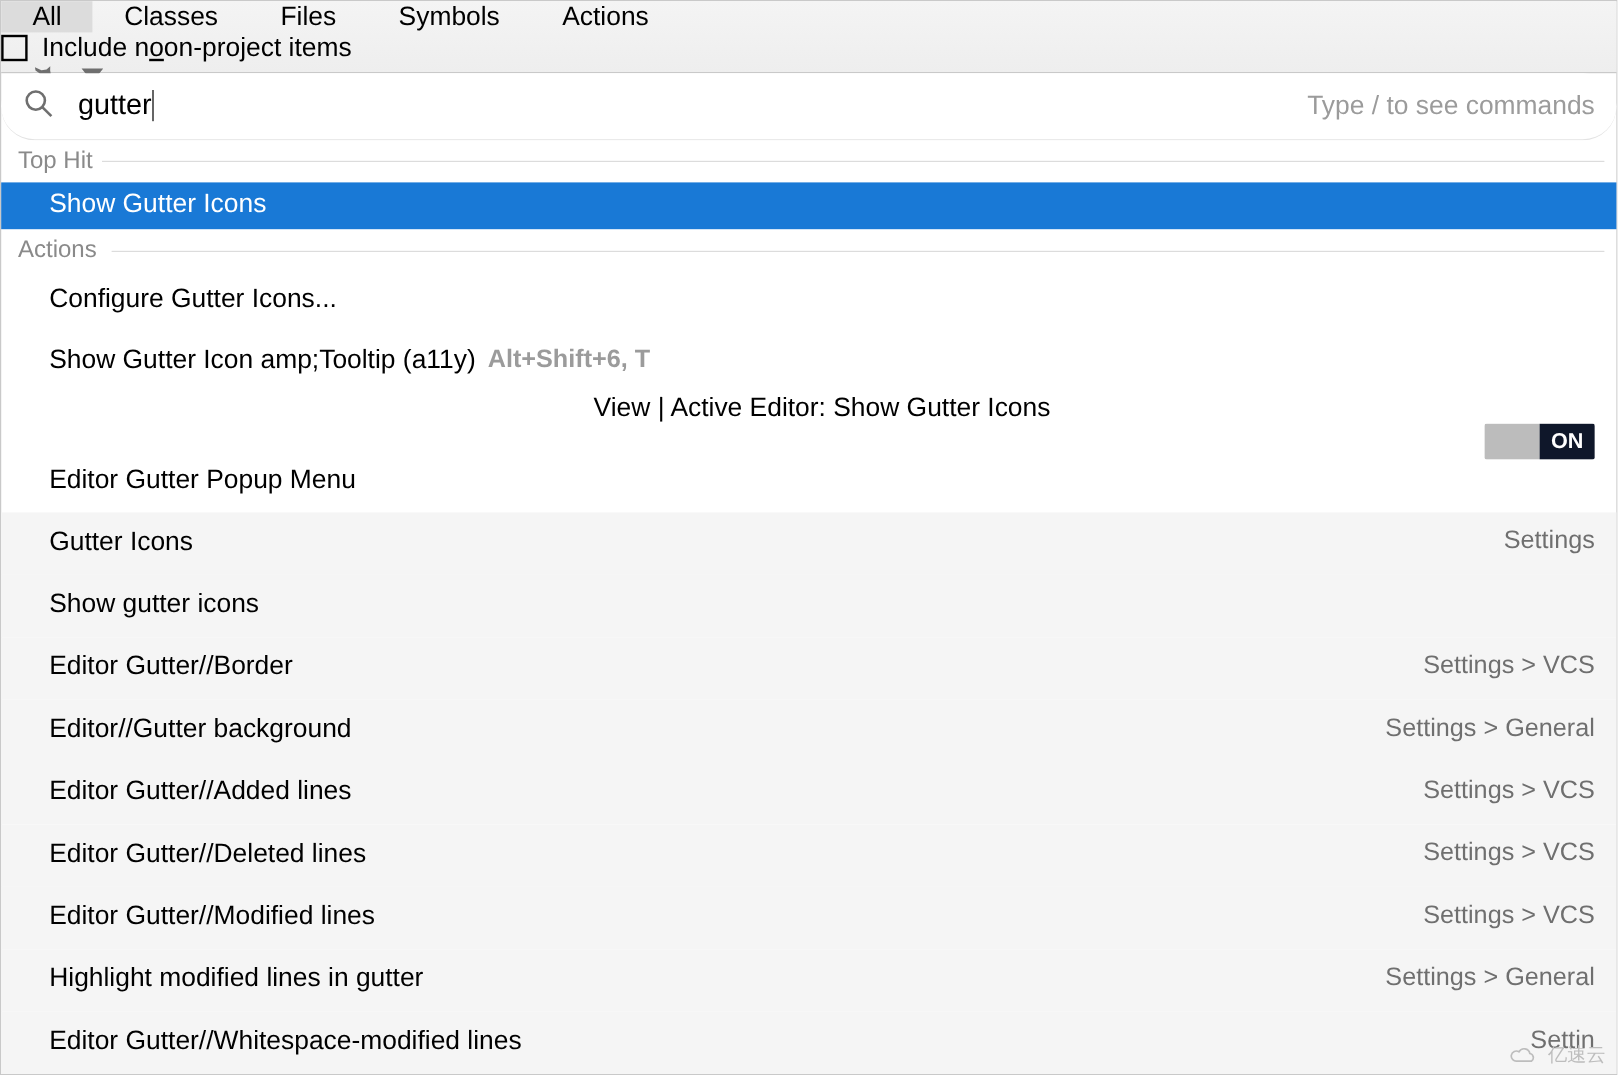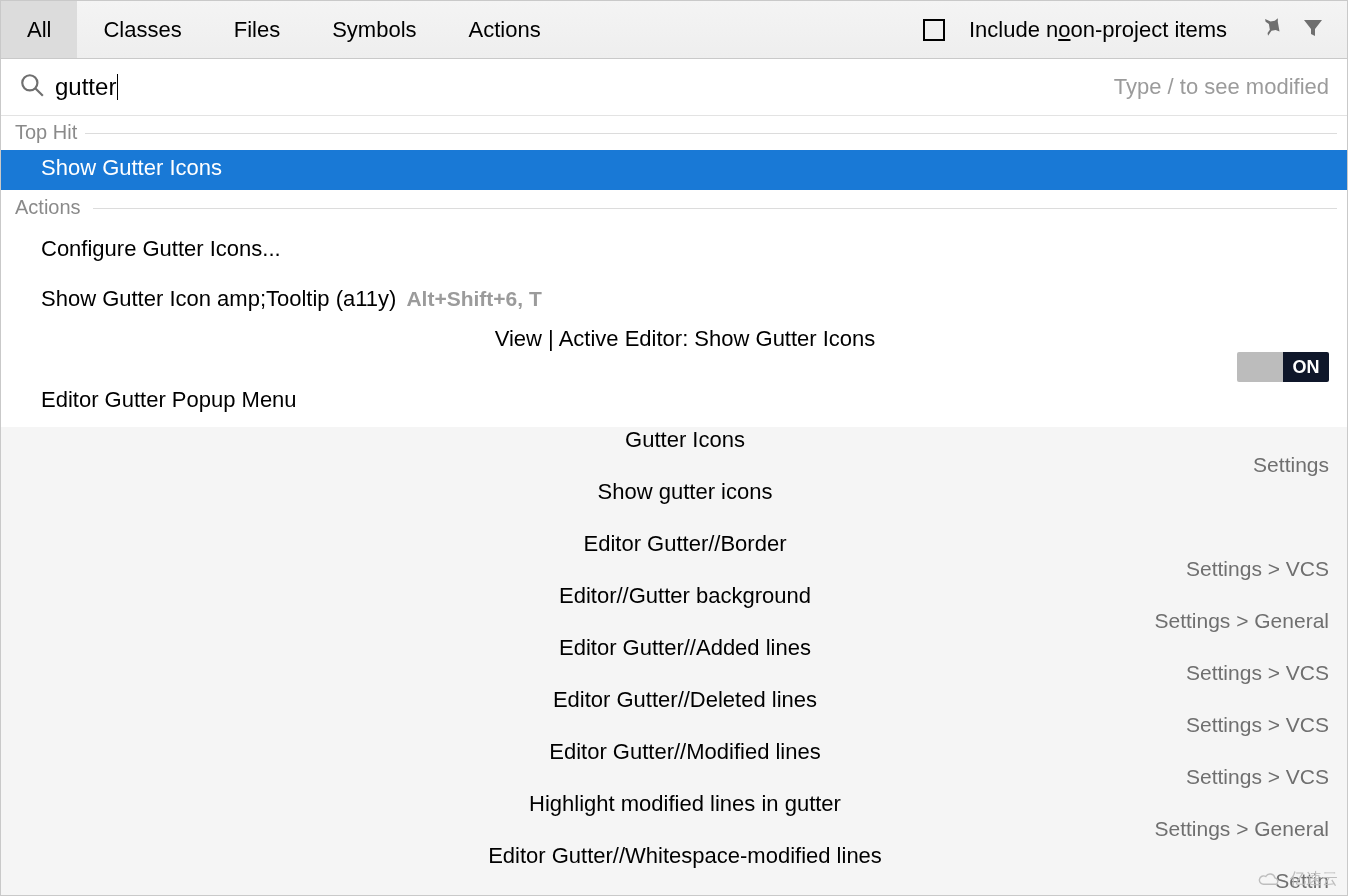--- a/index.html
+++ b/index.html
@@ -1,40 +1,40 @@
 <!DOCTYPE html>
 <html><head>
 <meta charset="utf-8">
 <style>
   * { box-sizing: border-box; margin: 0; padding: 0; }
   html, body { width: 1348px; height: 896px; font-family: "Segoe UI", Arial, sans-serif; background: #fff; overflow: hidden; }
   .root { width: 100%; height: 100%; border: 1px solid #c9c9c9; display: flex; flex-direction: column; }
-  .tabbar { height: 60px; background: linear-gradient(#f4f4f4, #eeeeee); border-bottom: 1px solid #c9c9c9; display: flex; align-items: stretch; }
+  .tabbar { height: 60px; background: linear-gradient(#f4f4f4, #eeeeee); border-bottom: 1px solid #c9c9c9; display: flex; align-items: stretch; flex-direction: column; }
   .tabs { display: flex; align-items: stretch; }
   .tab { padding: 0 26px; display: flex; align-items: center; font-size: 22px; color: #000; cursor: pointer; }
   .tab.active { background: #dcdcdc; }
   .tabbar .spacer { flex: 1; }
-  .include { display: flex; align-items: center; gap: 24px; font-size: 22px; color: #000; padding-right: 10px; cursor: pointer; }
+  .include { display: flex; align-items: center; gap: 12px; font-size: 22px; color: #000; padding-right: 10px; cursor: pointer; }
   .chk { width: 22px; height: 22px; border: 2px solid #000; display: inline-block; }
   .underline { text-decoration: underline; }
   .toolicons { display: flex; align-items: center; gap: 18px; padding: 0 22px; }
   .toolicons svg { width: 24px; height: 24px; fill: #6f6f6f; }
-  .searchrow { height: 58px; display: flex; align-items: center; padding: 0 18px; gap: 10px; background: #fff; border-bottom: 1px solid #e3e3e3; }
+  .searchrow { height: 58px; display: flex; align-items: center; padding: 0 18px; gap: 20px; background: #fff; border-bottom: 1px solid #e3e3e3; border-radius: 28px; }
   .searchrow svg { width: 26px; height: 26px; stroke: #6f6f6f; fill: none; stroke-width: 2; }
   .hint { color: #9b9b9b; font-size: 22px; white-space: nowrap; }
   .sectionlabel { height: 36px; display: flex; align-items: center; padding-left: 14px; font-size: 20px; color: #8a8a8a; position: relative; }
   .sectionlabel::after { content: ""; position: absolute; top: 50%; right: 10px; height: 1px; background: #dcdcdc; }
   .sectionlabel.tophit::after { left: 84px; }
   .sectionlabel.actions::after { left: 92px; }
   .row { height: 41px; display: flex; align-items: center; padding: 0 18px 4px 40px; font-size: 22px; color: #000; cursor: pointer; }
   .row .shortcut { margin-left: 10px; color: #9b9b9b; font-weight: 600; font-size: 21px; }
   .row .right { margin-left: auto; color: #7d7d7d; font-size: 21px; }
   .row.selected { background: #1979d6; color: #fff; }
   .row.tall { height: 52px; }
-  .group-gray .row { background: #f5f5f5; flex-direction: column; }
+  .group-gray .row { background: #f5f5f5; }
   .group-gray .row .right { color: #6f6f6f; }
   .toggle { width: 92px; height: 30px; display: flex; border-radius: 2px; overflow: hidden; }
   .toggle .half { flex: 1; }
   .toggle .off { background: #bcbcbc; }
   .toggle .on { background: #0f172a; color: #fff; display: flex; align-items: center; justify-content: center; font-size: 18px; font-weight: 600; }
   .watermark { position: absolute; right: 10px; bottom: 6px; font-size: 16px; color: #bdbdbd; display: flex; align-items: center; gap: 6px; }
   .watermark svg { width: 28px; height: 18px; fill: none; stroke: #bdbdbd; stroke-width: 2; }
   .caret { display:inline-block; width:1px; height:26px; background:#000; vertical-align:middle; margin-left:1px; animation: blink 1s step-end infinite; }
   @keyframes blink { 50% { opacity: 0; } }
   .searchtext { font-size:24px; color:#000; display:flex; align-items:center; }
@@ -79,21 +79,21 @@
 
   <div class="searchrow">
     <span><svg viewBox="0 0 24 24">
           <circle cx="10" cy="10" r="7"></circle>
           <line x1="15" y1="15" x2="22" y2="22"></line>
         </svg></span>
     <div class="searchtext" style="flex:1;">
       <span>gutter</span>
         <span class="caret"></span>
     </div>
-    <span class="hint">Type / to see modified</span>
+    <span class="hint">Type / to see commands</span>
   </div>
 
   <div class="sectionlabel tophit">
       <span>Top Hit</span>
     </div>
 
   <div class="row selected">
     <span>Show Gutter Icons</span>
   </div>
 

